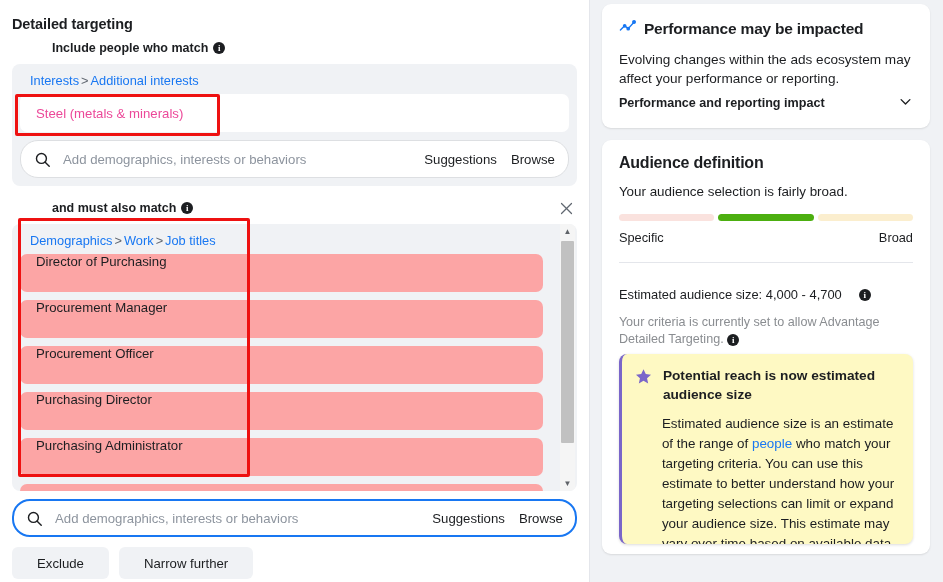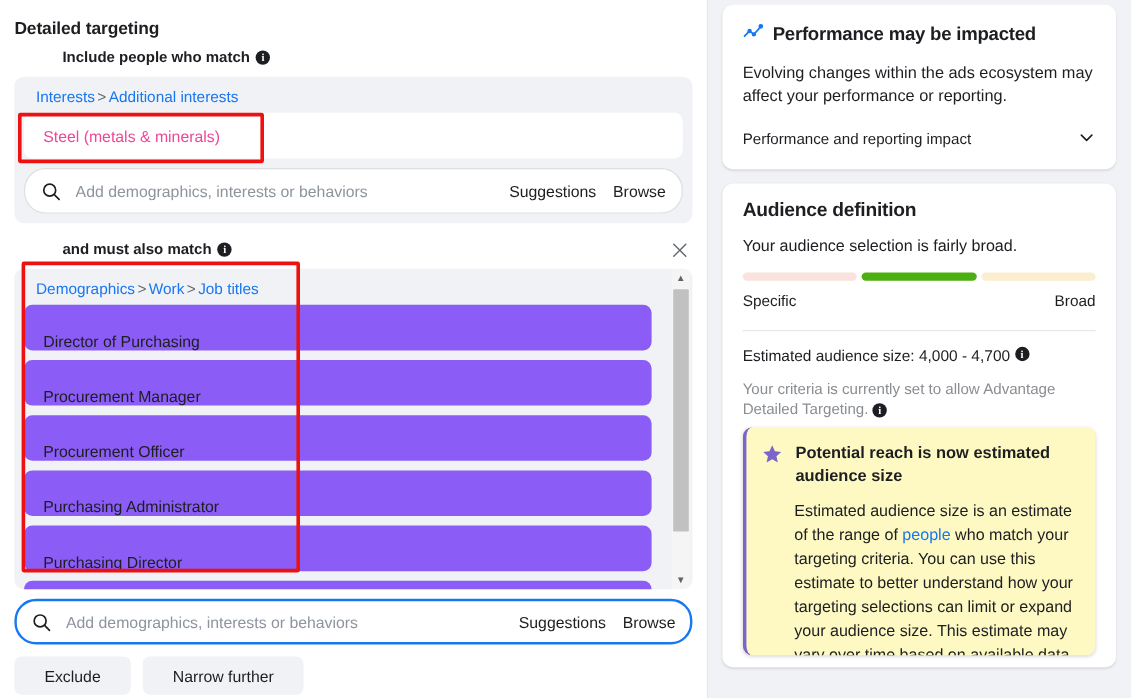--- a/index.html
+++ b/index.html
@@ -170,25 +170,25 @@
     position: relative;
     overflow: hidden;
   }
   .list-inner {
     position: relative;
     height: 100%;
     padding-right: 26px;
     box-sizing: border-box;
   }
   .list-row {
-    background: #8b5cf6;
+    background: #fca5a5;
     border-radius: 7px;
     height: 38px;
     display: flex;
-    align-items: flex-end;
+    align-items: flex-start;
     padding: 0 16px;
     font-size: 13.2px;
     color: #1c1e21;
     box-sizing: border-box;
     margin-bottom: 8px;
   }
 
   
   .vscroll {
     position: absolute;
@@ -294,26 +294,26 @@
     color: #1c1e21;
     letter-spacing: -0.2px;
   }
   .card-body {
     font-size: 13.6px;
     color: #1c1e21;
     line-height: 19px;
     margin-top: 11px;
   }
   .card-foot {
-    margin-top: 18px;
+    margin-top: 6px;
     display: flex;
     align-items: center;
     justify-content: space-between;
     font-size: 12.6px;
-    font-weight: normal;
+    font-weight: bold;
     color: #1c1e21;
     cursor: pointer;
   }
   .chev {
     color: #1c1e21;
   }
 
   .card-title2 {
     font-size: 16px;
     font-weight: bold;
@@ -348,26 +348,26 @@
     color: #1c1e21;
   }
 
   .hr {
     margin-top: 17px;
     height: 1px;
     background: #e4e6eb;
   }
 
   .est-line {
-    margin-top: 13px;
+    margin-top: 24px;
     font-size: 12.9px;
     color: #1c1e21;
     display: flex;
-    align-items: flex-start;
-    gap: 4px;
+    align-items: center;
+    gap: 17px;
   }
   .criteria-line {
     margin-top: 12px;
     font-size: 12.6px;
     color: #8a8d91;
     line-height: 17px;
   }
   .criteria-line .info-dot { background: #1c1e21; }
 
   
@@ -465,24 +465,24 @@
         <div class="list-row">
             <span>Director of Purchasing</span>
           </div>
         <div class="list-row">
             <span>Procurement Manager</span>
           </div>
         <div class="list-row">
             <span>Procurement Officer</span>
           </div>
         <div class="list-row">
-            <span>Purchasing Administrator</span>
+            <span>Purchasing Director</span>
           </div>
         <div class="list-row">
-            <span>Purchasing Director</span>
+            <span>Purchasing Administrator</span>
           </div>
         <div class="list-row"></div>
       </div>
       <div class="vscroll">
         <div class="arrow">▲</div>
         <div class="track">
           <div class="thumb"></div>
         </div>
         <div class="arrow">▼</div>
       </div>

